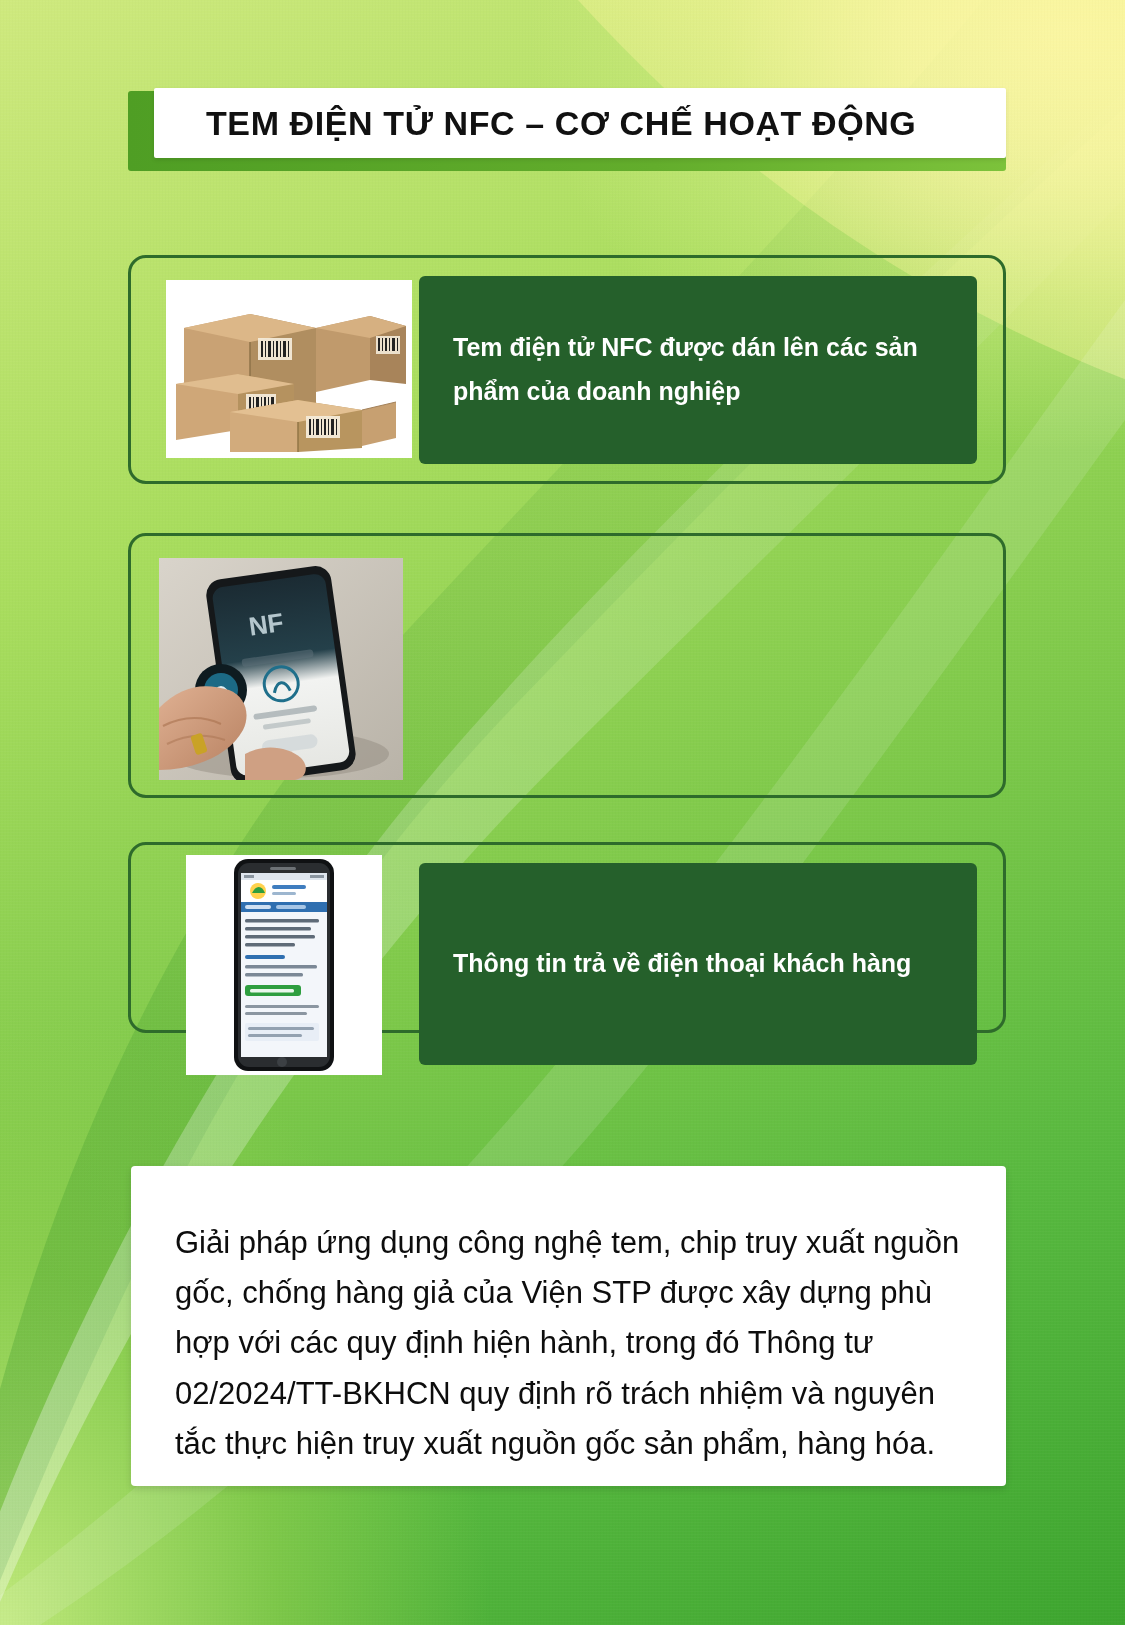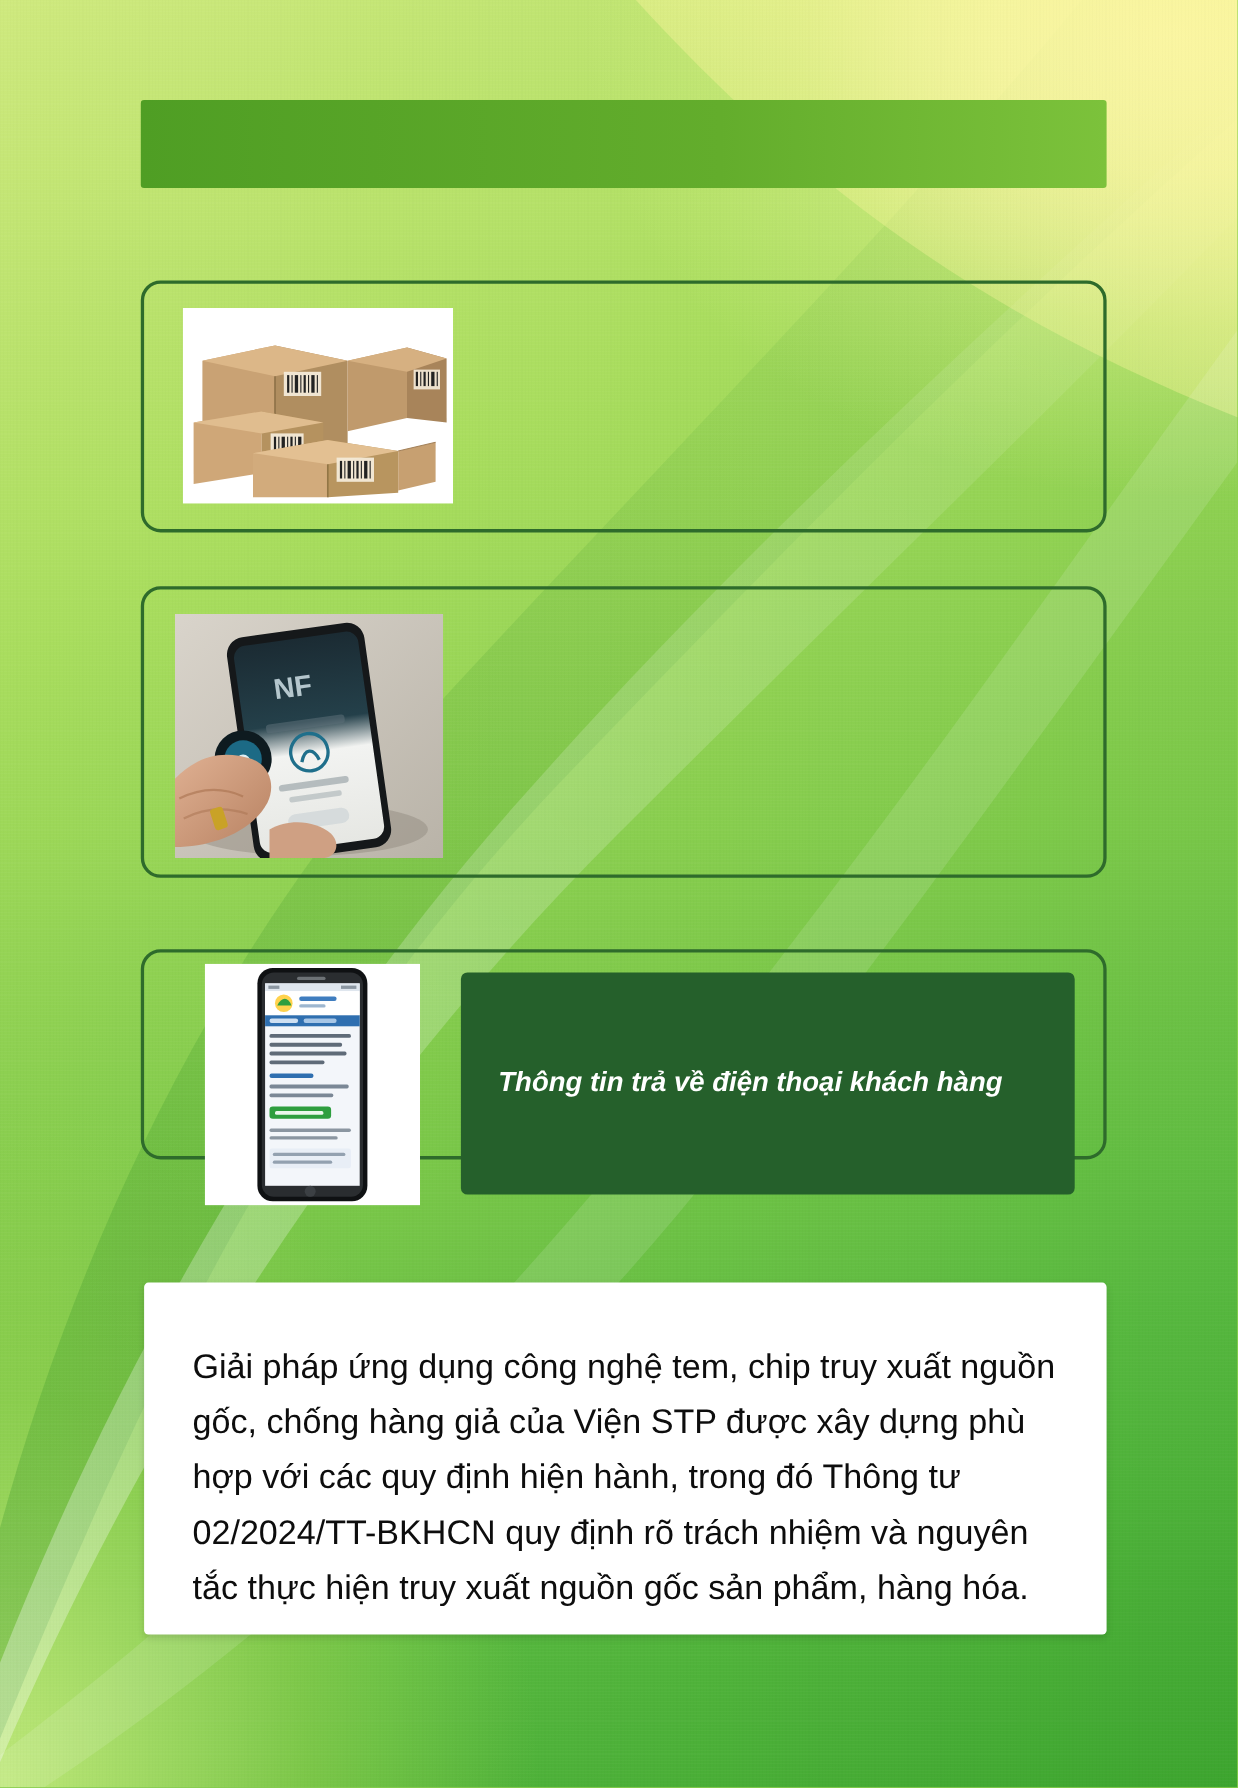--- a/index.html
+++ b/index.html
@@ -89,21 +89,21 @@
   .step {
     position: absolute;
     left: 128px;
     width: 878px;
     border: 3px solid #2e6b2b;
     border-radius: 18px;
     background: transparent;
   }
   .step-1 { top: 255px;  height: 229px; }
   .step-2 { top: 533px;  height: 265px; }
-  .step-3 { top: 863px;  height: 191px; font-style: italic; }
+  .step-3 { top: 842px;  height: 191px; }
 
   .step-img {
     position: absolute;
     overflow: hidden;
   }
 
   .step-text-box {
     position: absolute;
     background: #25602b;
     border-radius: 6px;
@@ -184,20 +184,23 @@
     <path d="M-40,1625 C200,1450 430,1230 640,960 C830,720 980,500 1125,300 L1125,420 C980,620 840,820 660,1050 C470,1290 230,1500 40,1625 Z" fill="#ffffff" opacity="0.12"></path>
   </svg>
 </div>
 
 <div class="bg-noise"></div>
 
 <div class="page">
 
   <div class="title-wrap">
     <div class="title-accent"></div>
+    <div class="title-card">
+      <span class="title-text">TEM ĐIỆN TỬ NFC – CƠ CHẾ HOẠT ĐỘNG</span>
+    </div>
   </div>
 
   <div class="step step-1">
     <div class="step-img s1-img">
       <svg class="boxes" viewBox="0 0 246 178" xmlns="http://www.w3.org/2000/svg">
         <rect x="0" y="0" width="246" height="178" fill="#ffffff"></rect>
 
         <g>
           <path d="M18,48 L84,34 L84,112 L18,126 Z" fill="#c9a274"></path>
           <path d="M84,34 L150,48 L150,126 L84,112 Z" fill="#b08e60"></path>
@@ -263,20 +266,23 @@
               <rect x="170" y="139" width="1" height="16"></rect>
           </g>
           <path d="M132,142 L132,172" stroke="#927646" stroke-width="1.5" fill="none"></path>
         </g>
 
         <g>
           <path d="M196,130 L230,122 L230,158 L196,166 Z" fill="#c7a071"></path>
           <path d="M196,130 L230,122" stroke="#a3815a" stroke-width="1"></path>
         </g>
       </svg>
+    </div>
+    <div class="step-text-box s1-box">
+      <span class="step-text">Tem điện tử NFC được dán lên các sản phẩm của doanh nghiệp</span>
     </div>
   </div>
 
   <div class="step step-2">
     <div class="step-img s2-img">
       <svg class="nfcphoto" viewBox="0 0 244 222" xmlns="http://www.w3.org/2000/svg">
         <defs>
           <linearGradient id="bgp" x1="0" y1="0" x2="1" y2="1">
             <stop offset="0" stop-color="#d9d4cb"></stop>
             <stop offset="1" stop-color="#b9b3a8"></stop>

